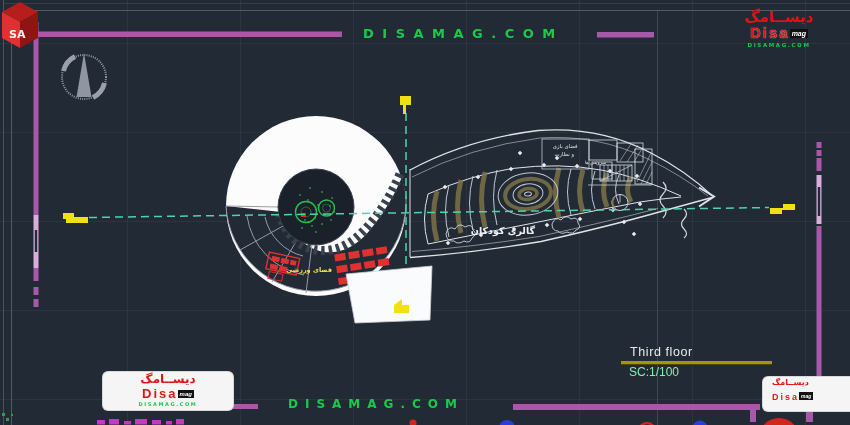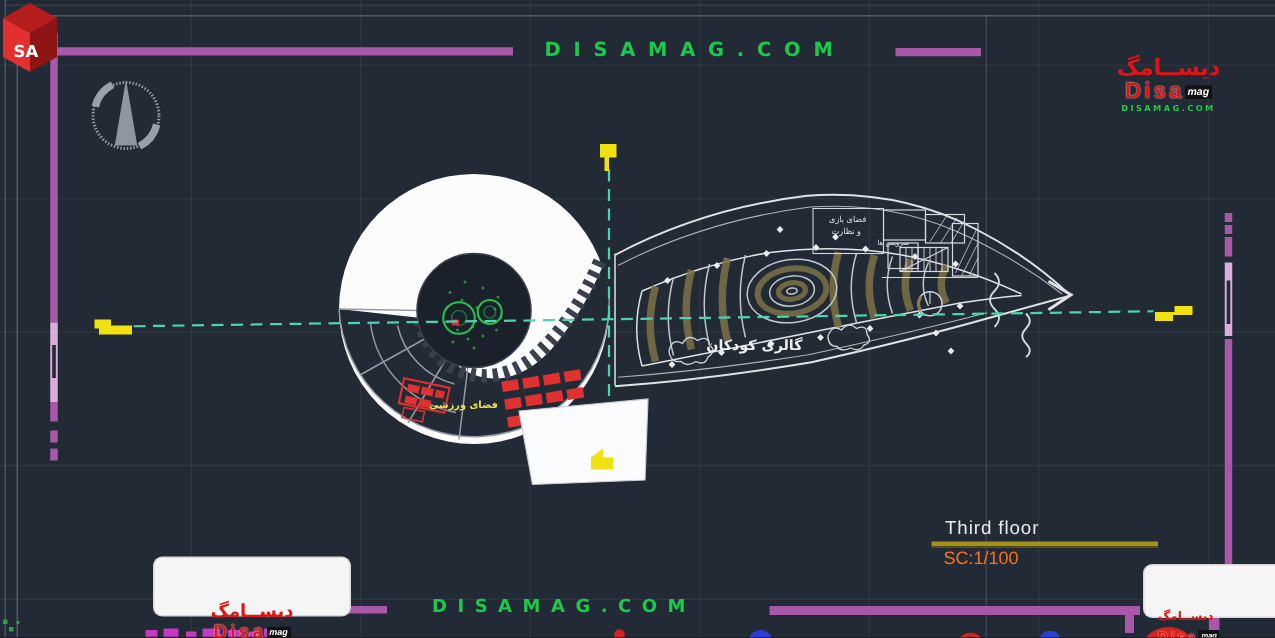--- a/index.html
+++ b/index.html
@@ -8,25 +8,25 @@
   .stage svg{position:absolute;left:0;top:0;}
   .abs{position:absolute;white-space:nowrap;line-height:1;}
   
   .wm{color:#1bc94b;font-weight:bold;font-family:"DejaVu Sans",sans-serif;}
   .wm-top{left:363px;top:27px;font-size:13px;letter-spacing:8.5px;}
   .wm-bottom{left:288px;top:398px;font-size:12px;letter-spacing:7px;}
   
   .floor-title{left:630px;top:346px;font-size:12.5px;color:#e8ebee;letter-spacing:.6px;}
   .title-underline{left:621px;top:361px;width:151px;height:3px;background:#a3931b;
                    border-bottom:1px solid #4d460e;}
-  .scale-label{left:629px;top:366px;font-size:12px;color:#f97316;}
+  .scale-label{left:629px;top:366px;font-size:12px;color:#86efac;}
   
   .logo{text-align:center;}
   .logo .fa{display:block;color:#e01414;font-family:"DejaVu Sans",sans-serif;
-            font-weight:bold;direction:rtl;margin-top:28px;}
+            font-weight:bold;direction:rtl;}
   .logo .latin{color:#e01414;font-family:Liberation Sans, sans-serif;font-weight:bold;
                letter-spacing:2px;text-shadow:0 0 1px #fff;}
   .logo .mag{background:#111;color:#fff;font-weight:bold;font-style:italic;
              padding:1px 2px;vertical-align:2px;}
   .logo .site{display:block;color:#1bc94b;font-weight:bold;letter-spacing:1.6px;
               margin-top:2px;font-family:"DejaVu Sans",sans-serif;}
   .logo-tr{left:737px;top:10px;width:84px;}
   .logo-tr .fa{font-size:15px;}
   .logo-tr .latin{font-size:15px;}
   .logo-tr .mag{font-size:7px;}

